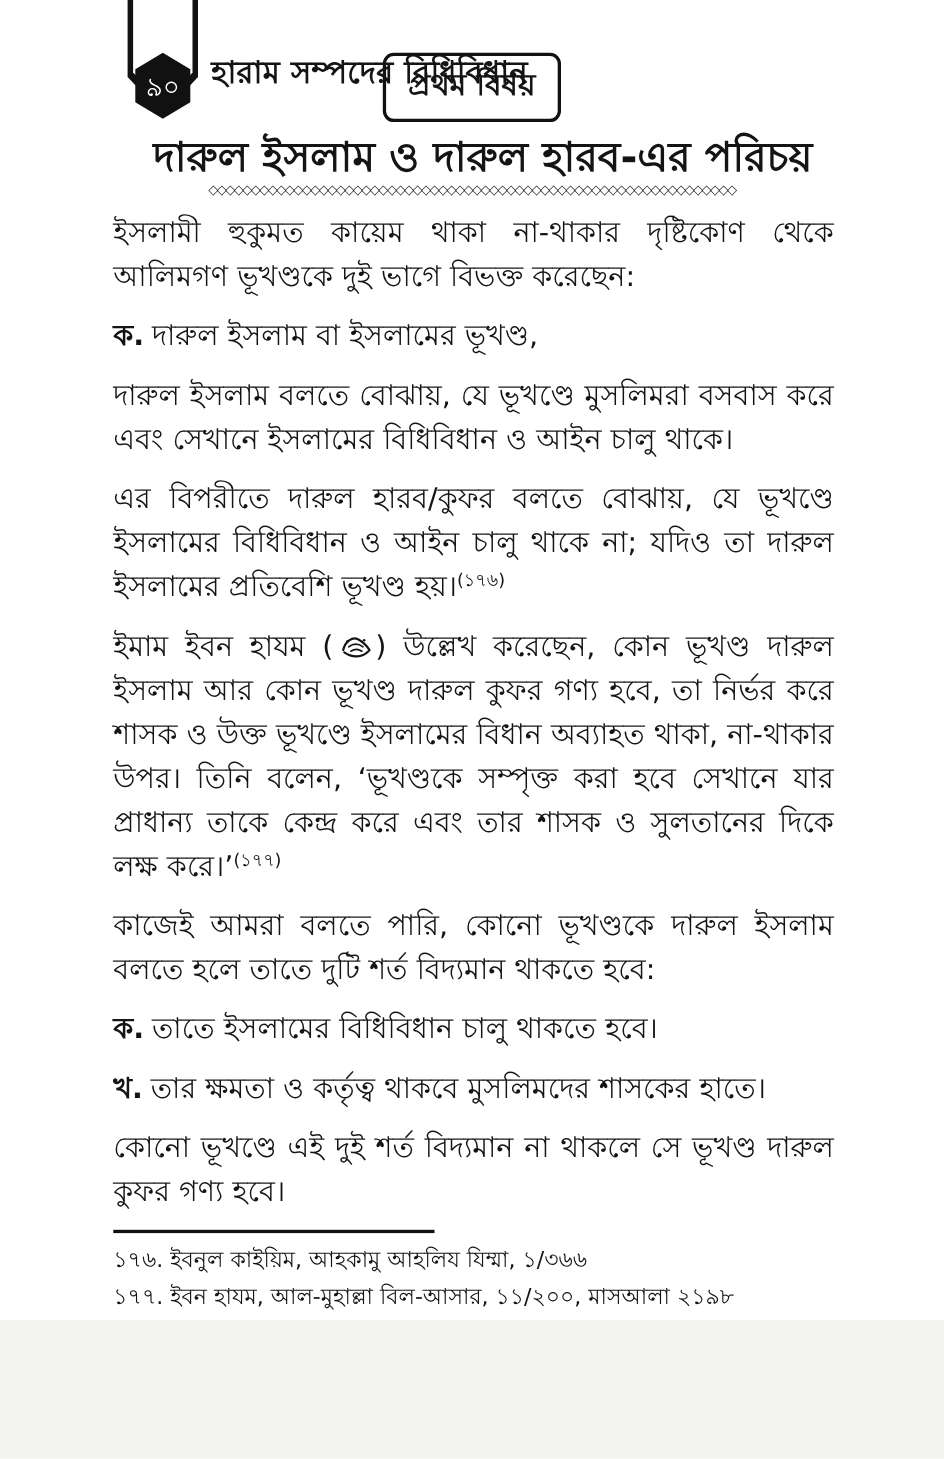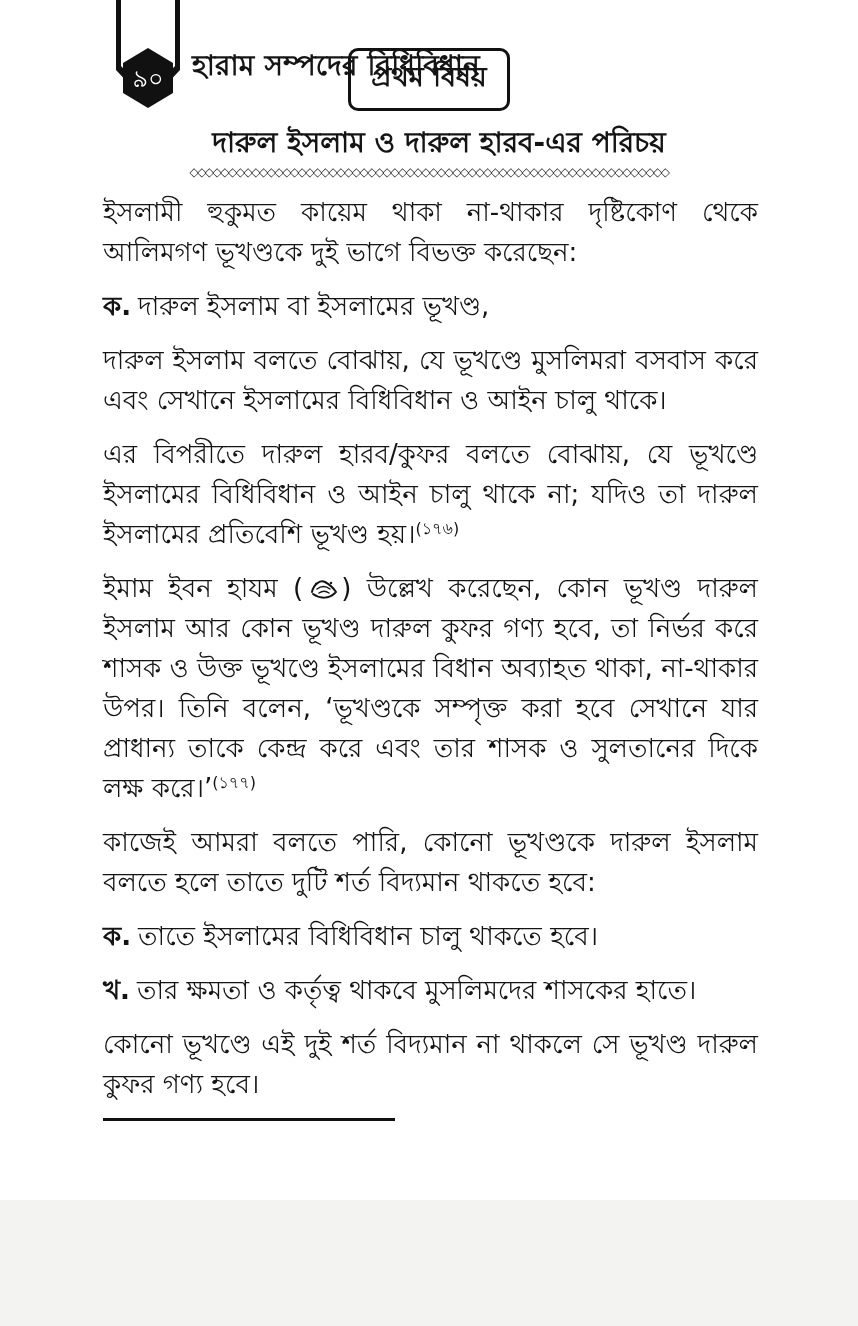--- a/index.html
+++ b/index.html
@@ -33,21 +33,21 @@
     margin: 48px auto 0 auto;
     border: 3px solid #111;
     border-radius: 10px;
     padding: 5px 20px 7px 20px;
     font-size: 27px;
     font-weight: 700;
   }
   .heading {
     margin: 14px 0 0 0;
     text-align: center;
-    font-size: 28px;
+    font-size: 37px;
     font-weight: 700;
     line-height: 36px;
     padding-left: 20px;
   }
   .divider {
     margin: 3px auto 0 auto;
     width: 540px;
     text-align: center;
     font-size: 12px;
     letter-spacing: -1.5px;
@@ -134,14 +134,18 @@
 
     <p><span class="marker">ক.</span><span>তাতে ইসলামের বিধিবিধান চালু থাকতে হবে।</span></p>
 
     <p><span class="marker">খ.</span><span>তার ক্ষমতা ও কর্তৃত্ব থাকবে মুসলিমদের শাসকের হাতে।</span></p>
 
     <p>কোনো ভূখণ্ডে এই দুই শর্ত বিদ্যমান না থাকলে সে ভূখণ্ড দারুল কুফর গণ্য হবে।</p>
   </div>
 
   <div class="fn-rule"></div>
 
+  <div class="footnotes">
+    <p>১৭৬. ইবনুল কাইয়িম, আহকামু আহলিয যিম্মা, ১/৩৬৬</p>
+    <p>১৭৭. ইবন হাযম, আল-মুহাল্লা বিল-আসার, ১১/২০০, মাসআলা ২১৯৮</p>
+  </div>
 
 </div>
 
 </body></html>

